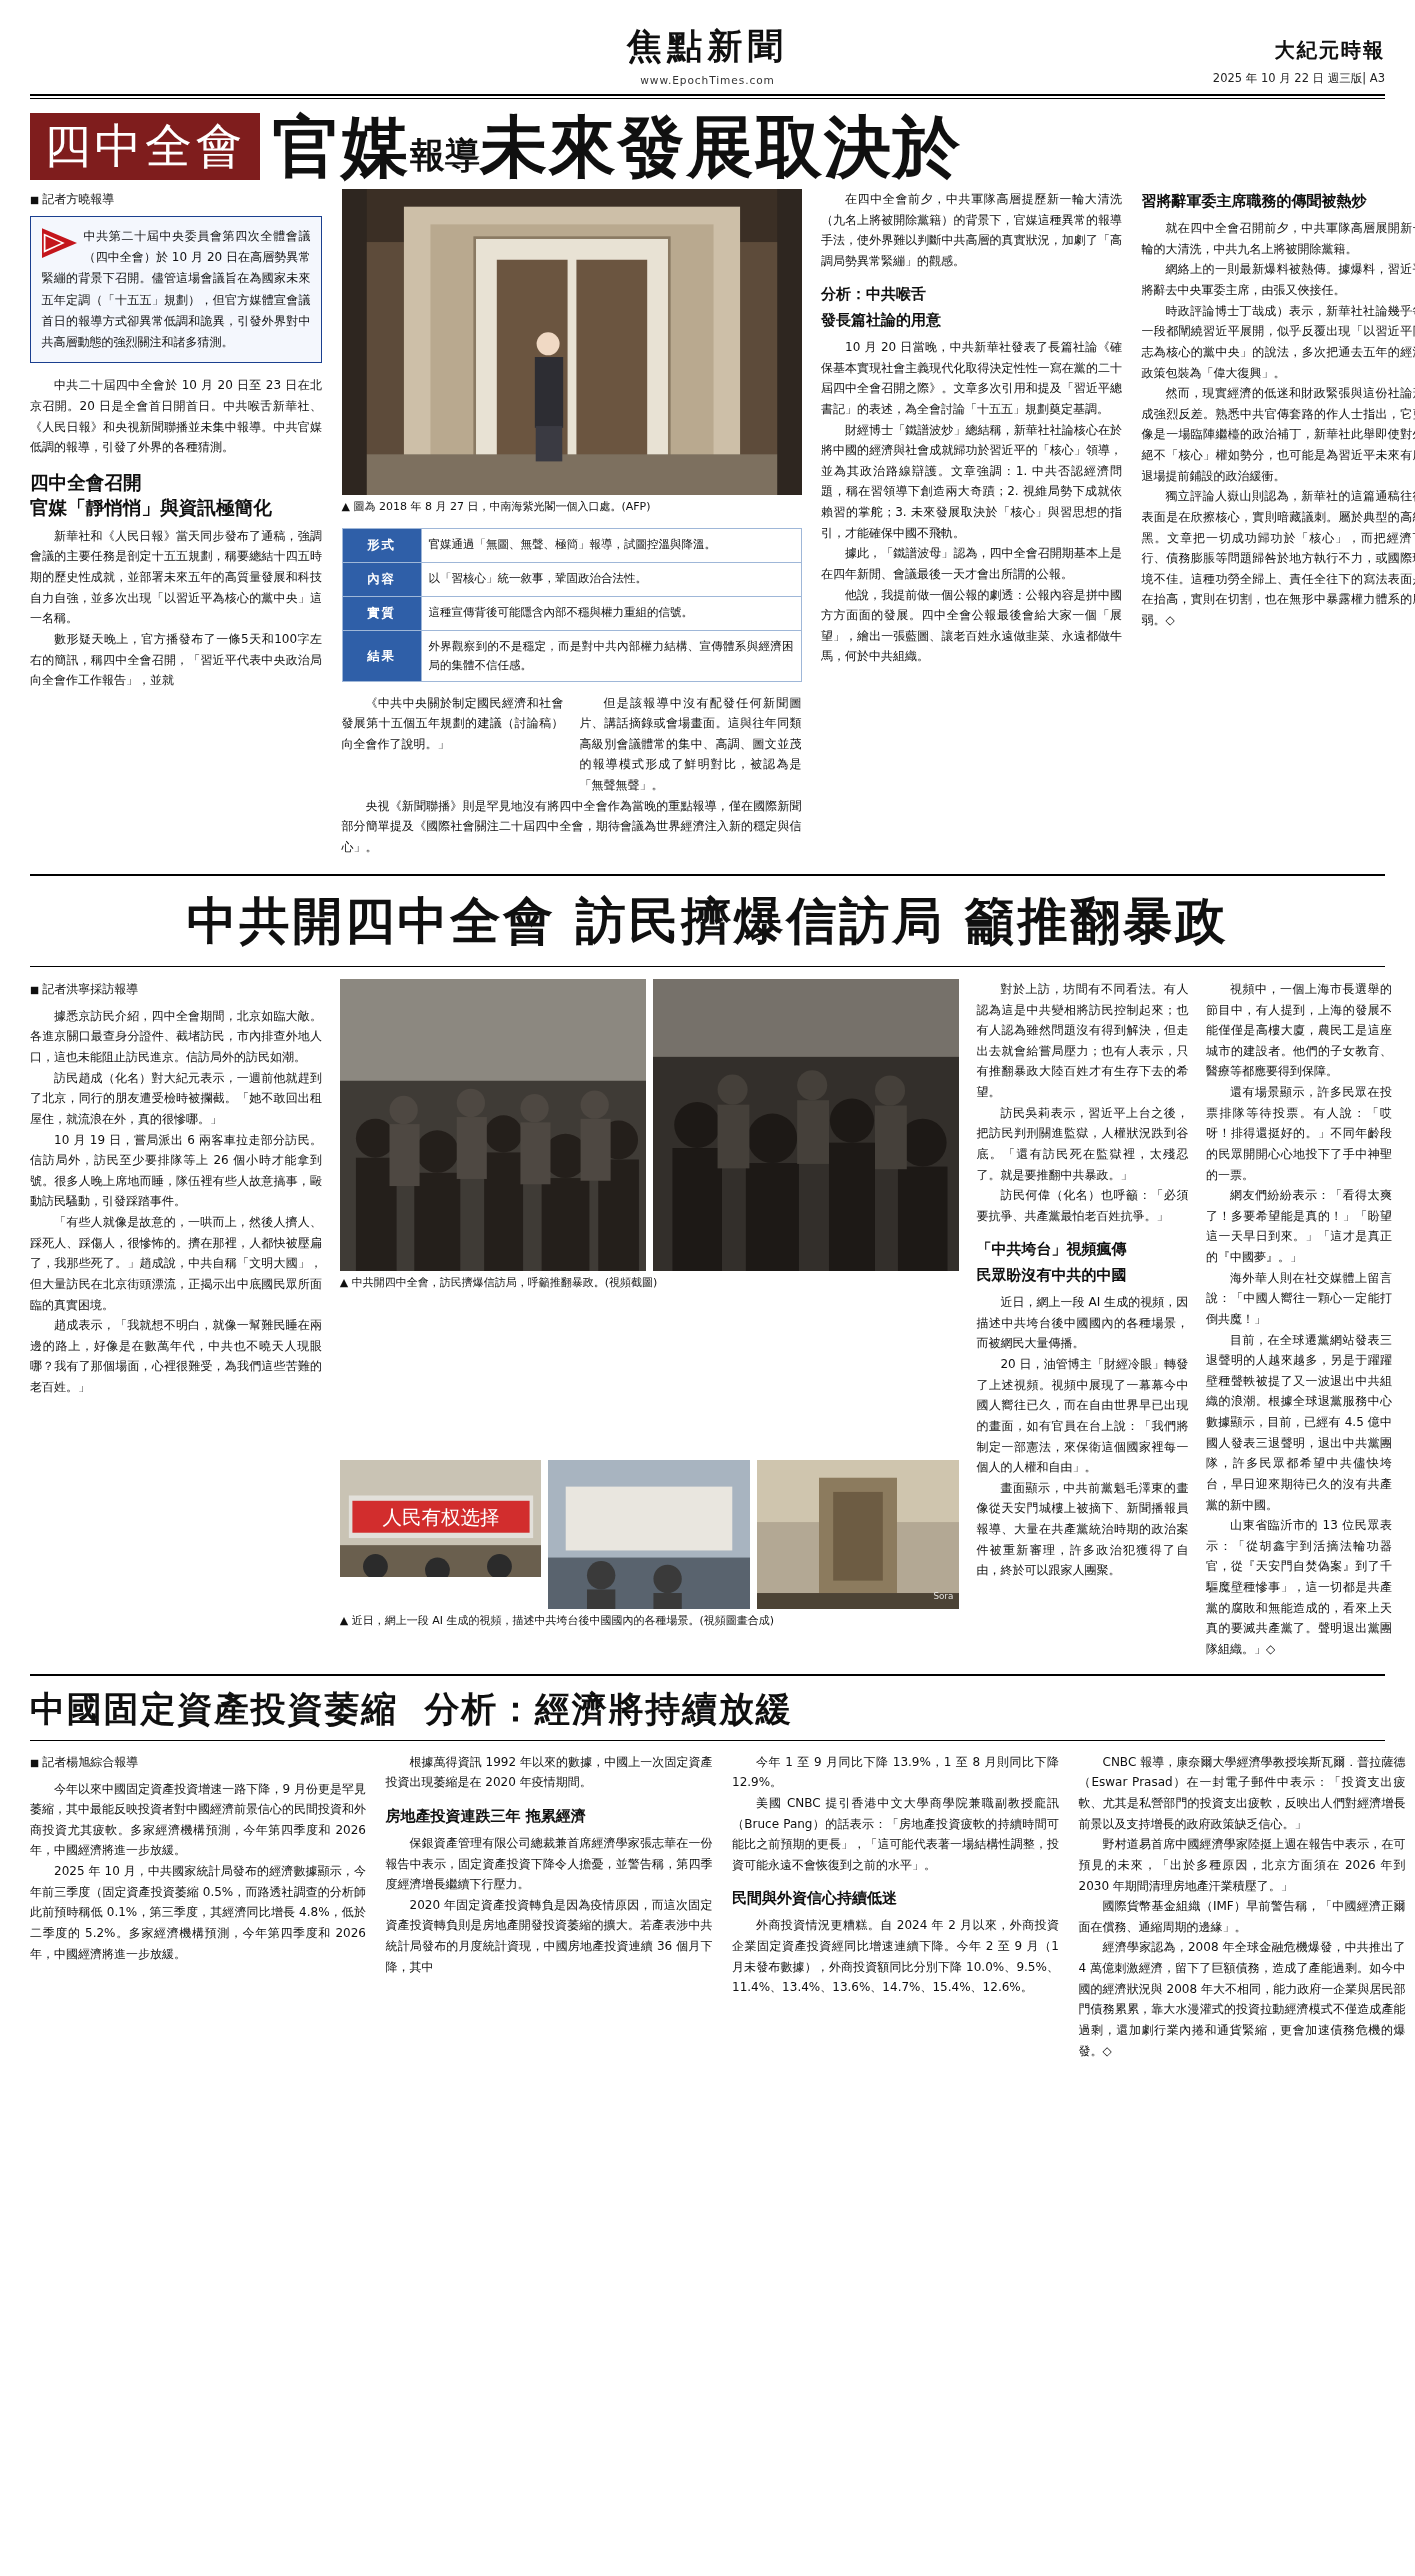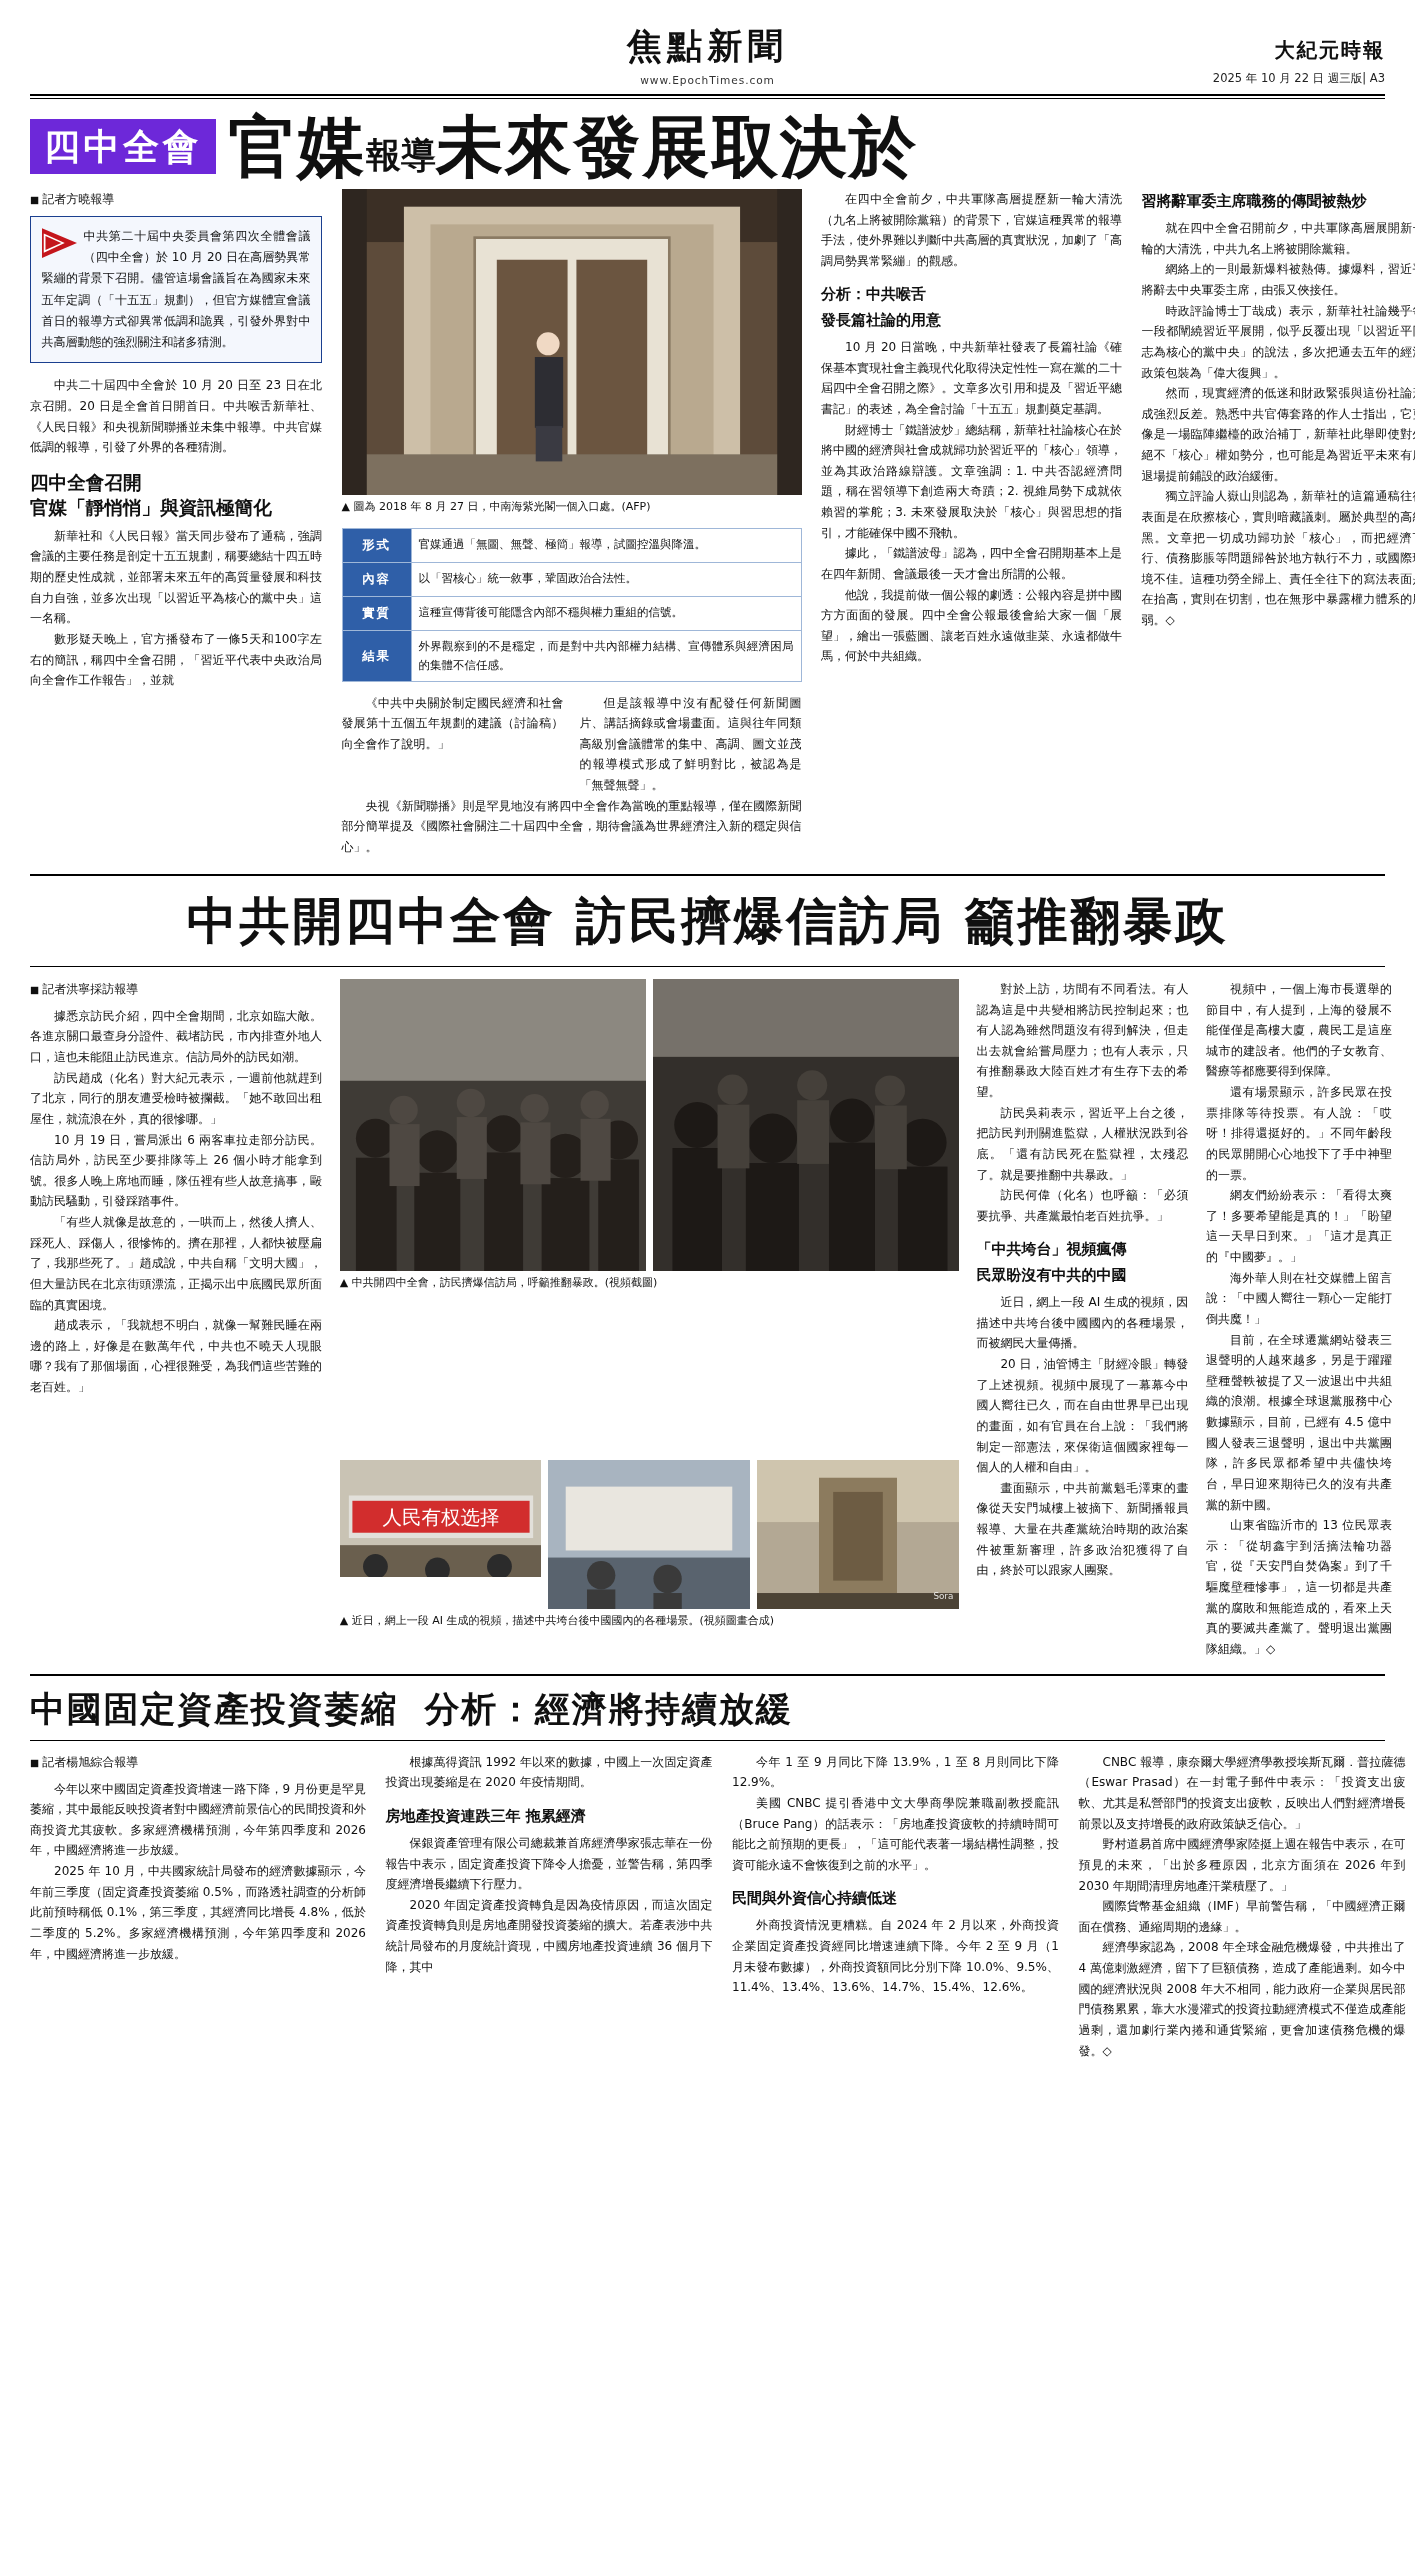--- a/index.html
+++ b/index.html
@@ -20,22 +20,22 @@
   .mh-url { font-size:10.6px; color:#333; letter-spacing:0.9px; margin-top:3.5px; }
   .mh-right { width:292px; text-align:right; }
   .mh-brand { font-size:20.3px; font-weight:bold; font-family:"DejaVu Serif","Liberation Serif",serif; letter-spacing:1.8px; }
   .mh-date { font-size:11.5px; color:#222; margin-top:6.2px; }
   .rule-thick { border-top:2.7px solid #000; margin-top:3.5px; }
   .rule-thin { border-top:0.9px solid #000; margin-top:1.8px; }
 
   
   .headline-row { display:flex; align-items:center; gap:12.4px; margin:14px 0 8.8px 0; }
   .kicker-box {
-    background:#6d28d9; color:#fff; font-weight:bold;
-    font-size:36px; letter-spacing:3.5px; padding:8.8px 14px 10.6px 14px;
+    background:#7f1d1d; color:#fff; font-weight:normal;
+    font-size:47px; letter-spacing:3.5px; padding:8.8px 14px 10.6px 14px;
     font-family:"DejaVu Serif","Liberation Serif",serif; line-height:1;
   }
   .headline-main {
     font-size:67px; font-weight:bold; letter-spacing:1.8px; line-height:1;
     font-family:"DejaVu Serif","Liberation Serif",serif; white-space:nowrap;
   }
   .headline-main .sub { font-size:35px; letter-spacing:0; vertical-align:0.08em; }
 
   
   .a1 { display:grid; grid-template-columns:292px 460px 301px 283px; gap:19.5px; margin-top:8.8px; }
@@ -50,21 +50,21 @@
   .caption { font-size:11px; margin-top:4.4px; line-height:1.5; }
   .caption:before { content:"▲ "; }
 
   .subhead { font-size:18.6px; font-weight:bold; line-height:1.35; margin:12.4px 0 5.3px 0; font-family:"DejaVu Serif","Liberation Serif",serif; }
   .subhead-s { font-size:15px; font-weight:bold; margin:10.6px 0 3.5px 0; font-family:"DejaVu Serif","Liberation Serif",serif; }
   p.body { margin:0 0 0 0; text-indent:2em; }
 
   
   .anal-table { width:100%; border-collapse:collapse; margin-top:12.4px; font-size:11.5px; }
   .anal-table td { border:0.9px solid #9fb7d8; padding:6.2px 7px; vertical-align:top; line-height:1.65; }
-  .anal-table td.k { width:69px; background:#2f5fa8; color:#fff; text-align:center; font-weight:bold; font-size:12.4px; letter-spacing:1.8px; vertical-align:middle; }
+  .anal-table td.k { width:79px; background:#2f5fa8; color:#fff; text-align:center; font-weight:bold; font-size:12.4px; letter-spacing:1.8px; vertical-align:middle; }
 
   
   .banner2 { border-top:2.7px solid #000; border-bottom:0.9px solid #000; margin-top:16px; padding:12.4px 0 10.6px 0; text-align:center; }
   .banner2 .t { font-size:50px; font-weight:bold; letter-spacing:2.7px; font-family:"DejaVu Serif","Liberation Serif",serif; }
 
   .a2 { display:grid; grid-template-columns:292px 619px 212px 186px; gap:17.7px; margin-top:12.4px; }
 
   
   .ph { position:relative; overflow:hidden; background:#d8d8d8; }
   .ph .lbl { position:absolute; right:5.3px; bottom:4.4px; color:#fff; font-size:8.8px; opacity:.85; }

